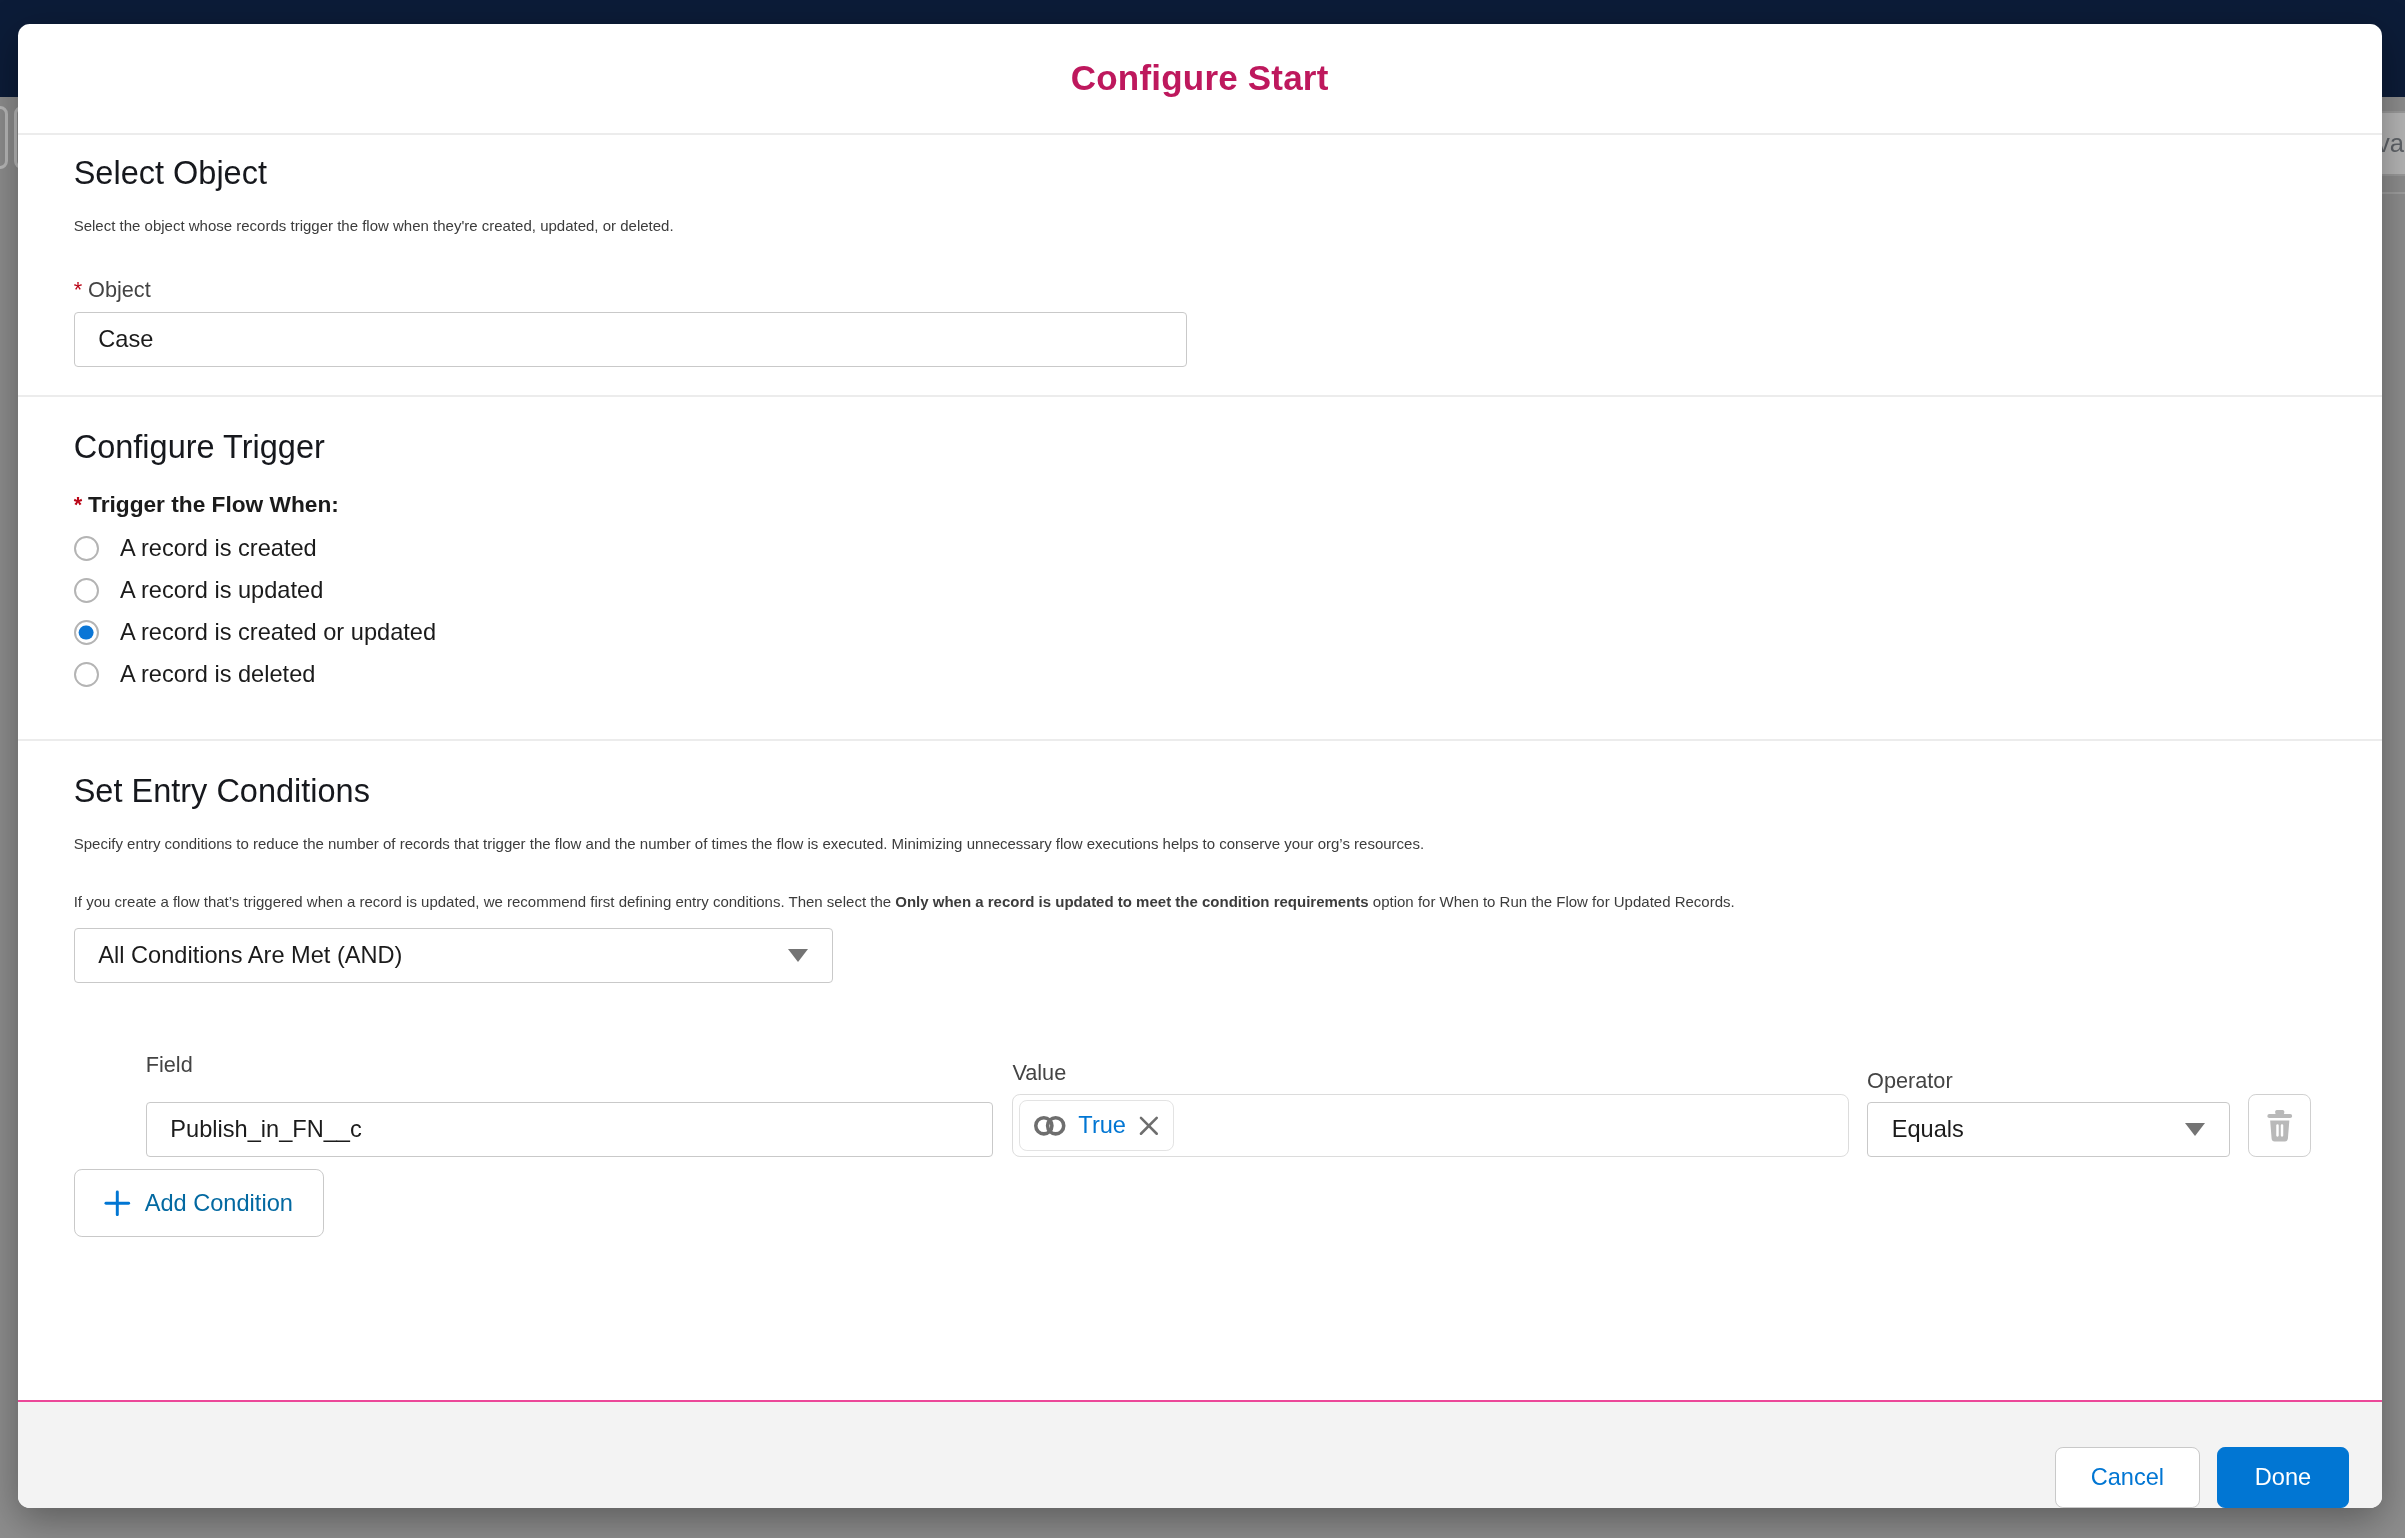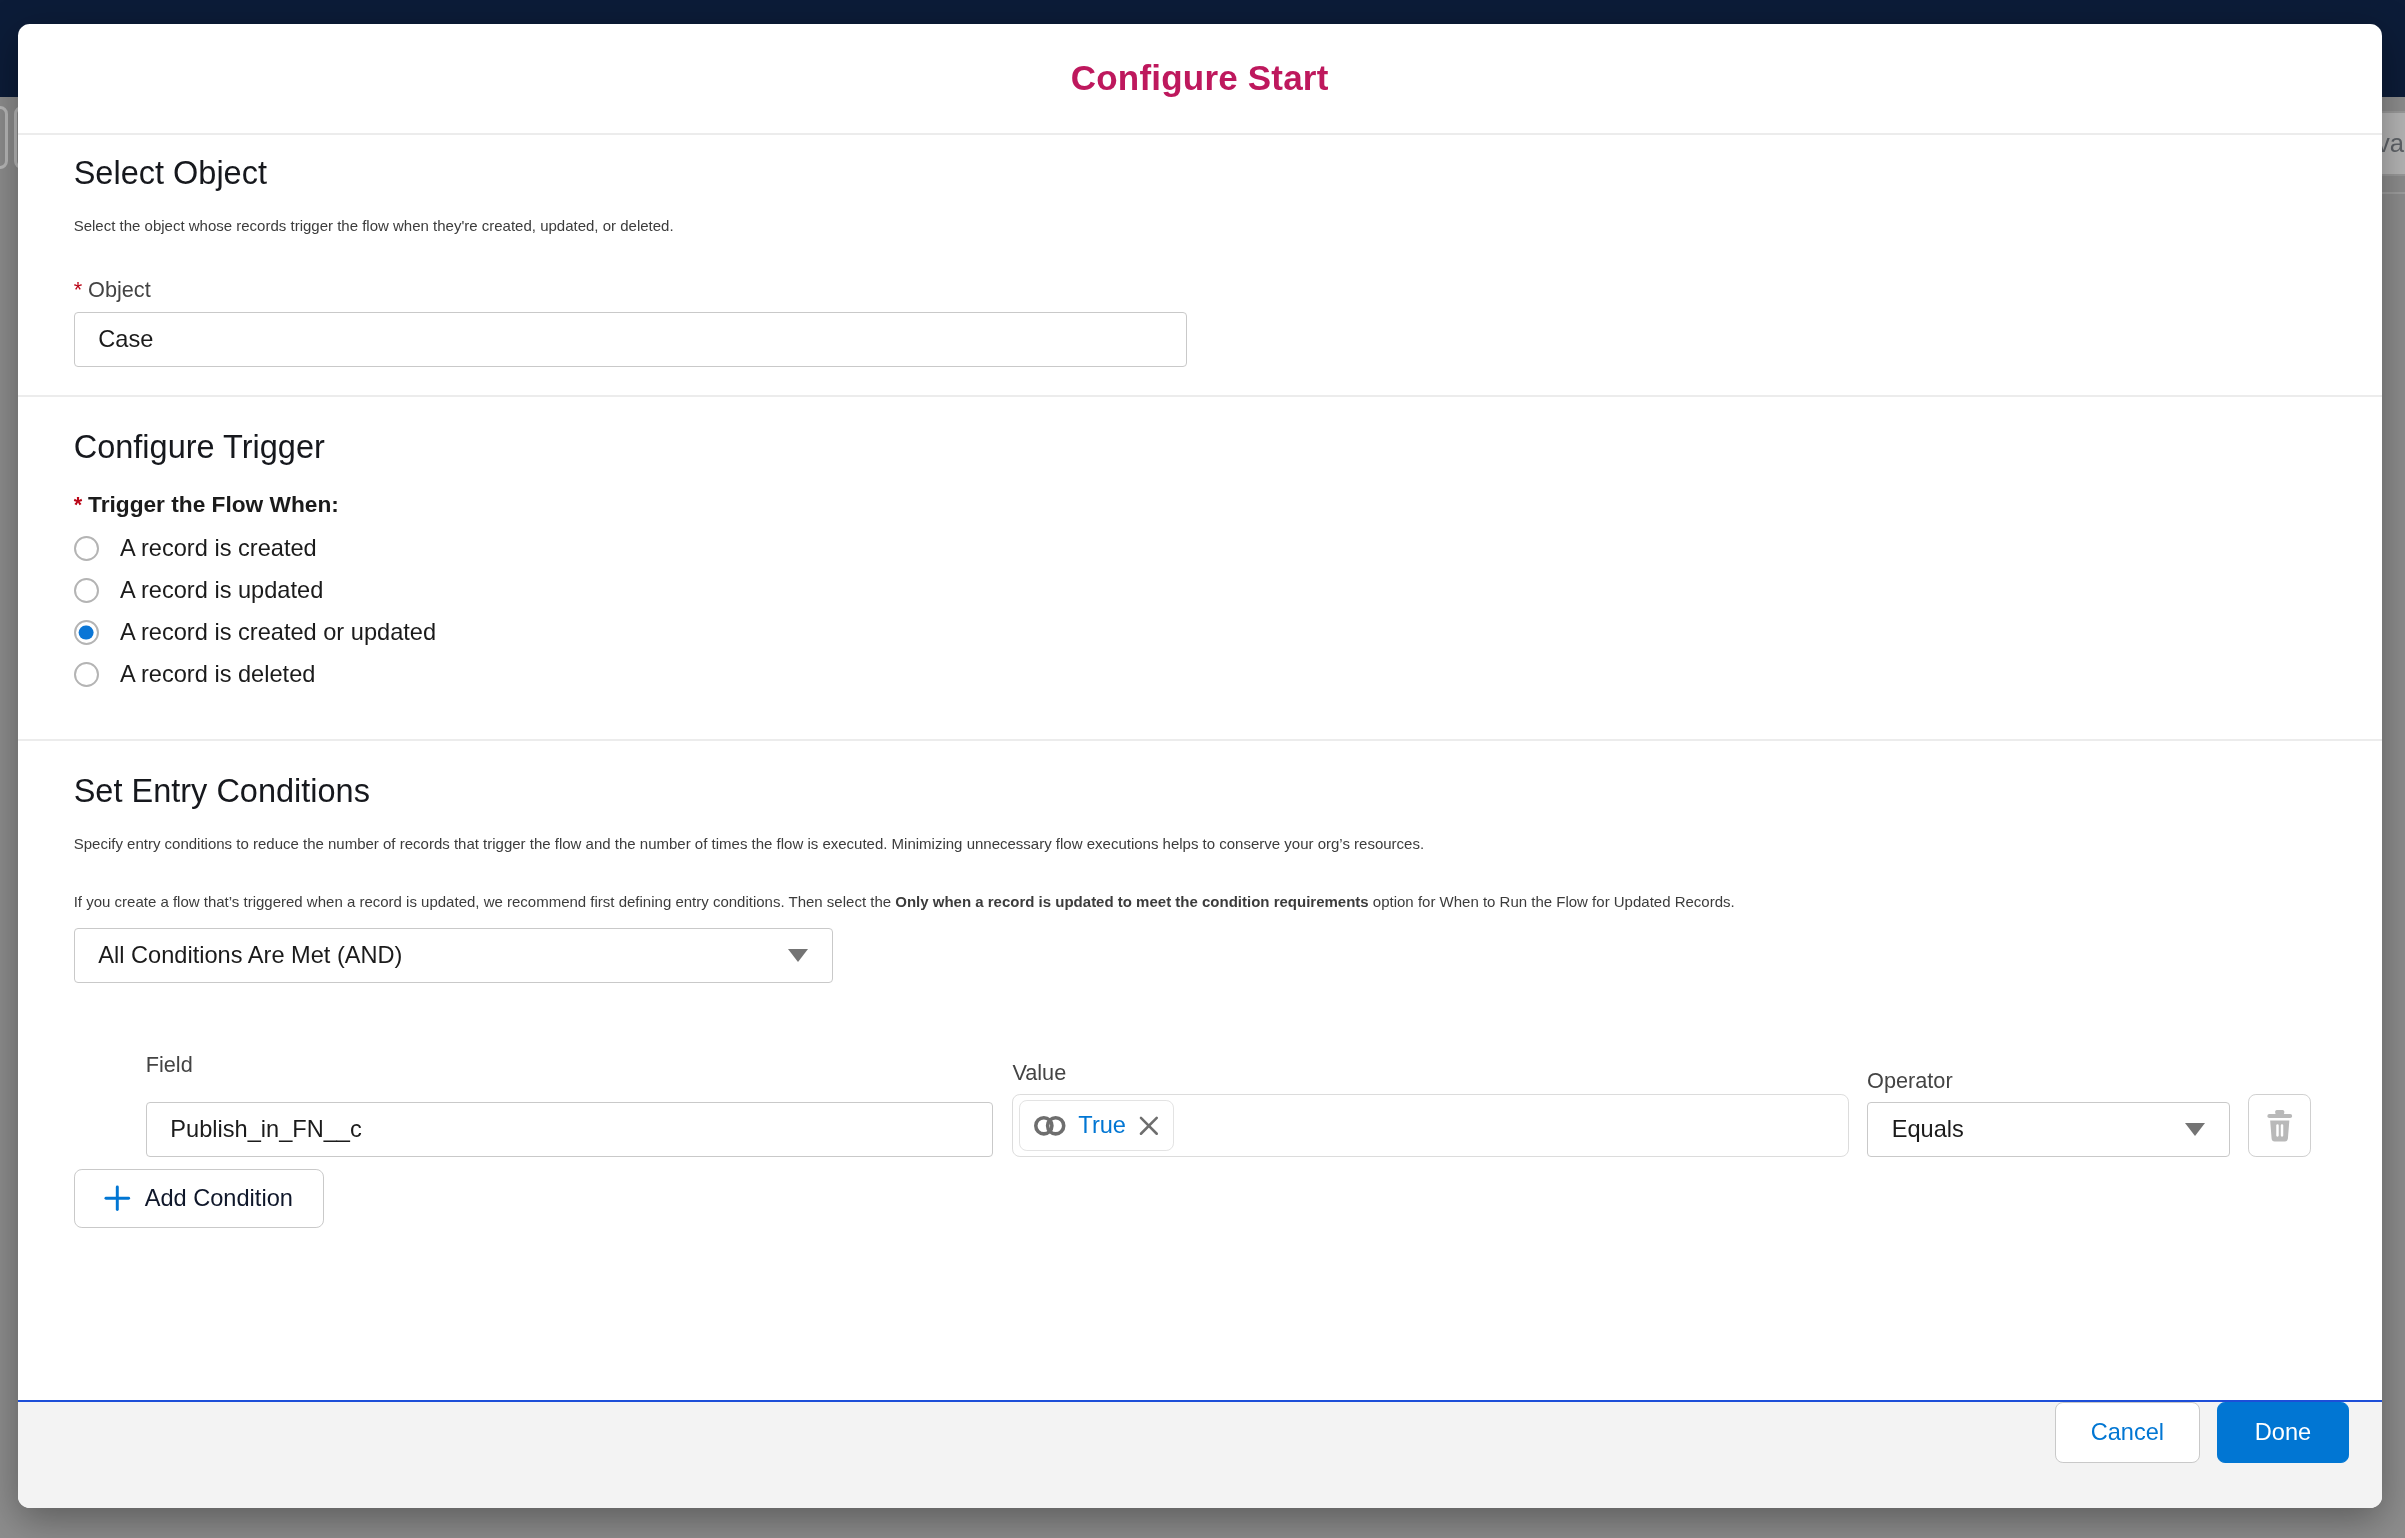--- a/index.html
+++ b/index.html
@@ -101,29 +101,29 @@
   }
   .pill-text { color:#0176d3; font-size:23.6px; }
   .trash-button {
     width:63px; height:63px; border:1.5px solid #d0d0d0; border-radius:7.9px; background:#fff;
     display:flex; align-items:center; justify-content:center; cursor:pointer;
   }
 
   .add-condition-button {
     margin-top:11.8px; margin-left:0;
     display:inline-flex; align-items:center; gap:13.8px;
-    height:59px; padding:0 29.6px; background:#fff;
+    height:68px; padding:0 29.6px; background:#fff;
     border:1.5px solid #c9c9c9; border-radius:7.9px; cursor:pointer;
-    font-family:inherit; font-size:23.6px; color:#0f172a;
+    font-family:inherit; font-size:23.6px; color:#0369a1;
   }
 
   
   .modal-footer {
-    flex:0 0 108px; height:108px; background:#f3f3f3; border-top:2px solid #1d4ed8;
-    display:flex; align-items:flex-start; justify-content:flex-end; padding-right:32.5px; gap:16.7px;
+    flex:0 0 108px; height:108px; background:#f3f3f3; border-top:2px solid #ec4899;
+    display:flex; align-items:flex-end; justify-content:flex-end; padding-right:32.5px; gap:16.7px;
   }
   .btn { height:61px; border-radius:7.9px; font-family:inherit; font-size:23.6px; cursor:pointer; }
   .btn-cancel { background:#fff; border:1.5px solid #c9c9c9; color:#0176d3; padding:0 35px; }
   .btn-done { background:#0176d3; border:1.5px solid #0176d3; color:#fff; font-weight:500; padding:0 37px; }
 </style>
 </head>
 <body>
 
 <div class="top-navy-bar"></div>
 <div class="bg-frag bg-frag-left-a"></div>

